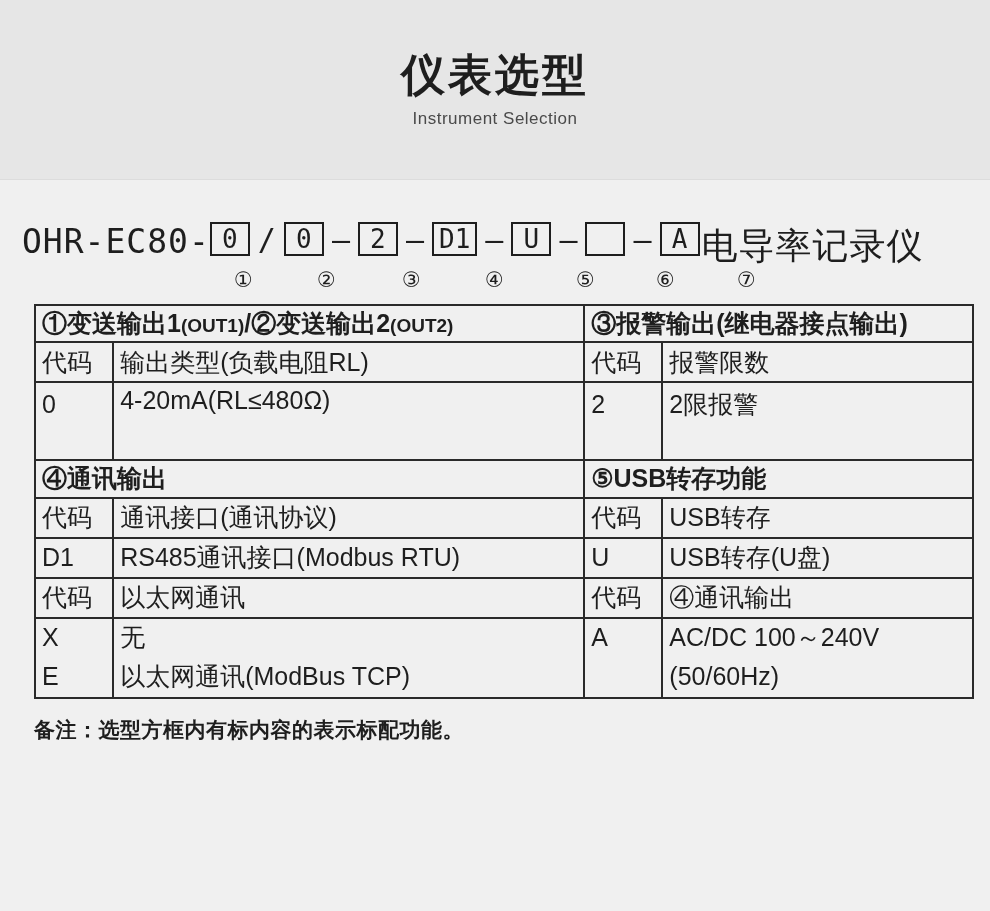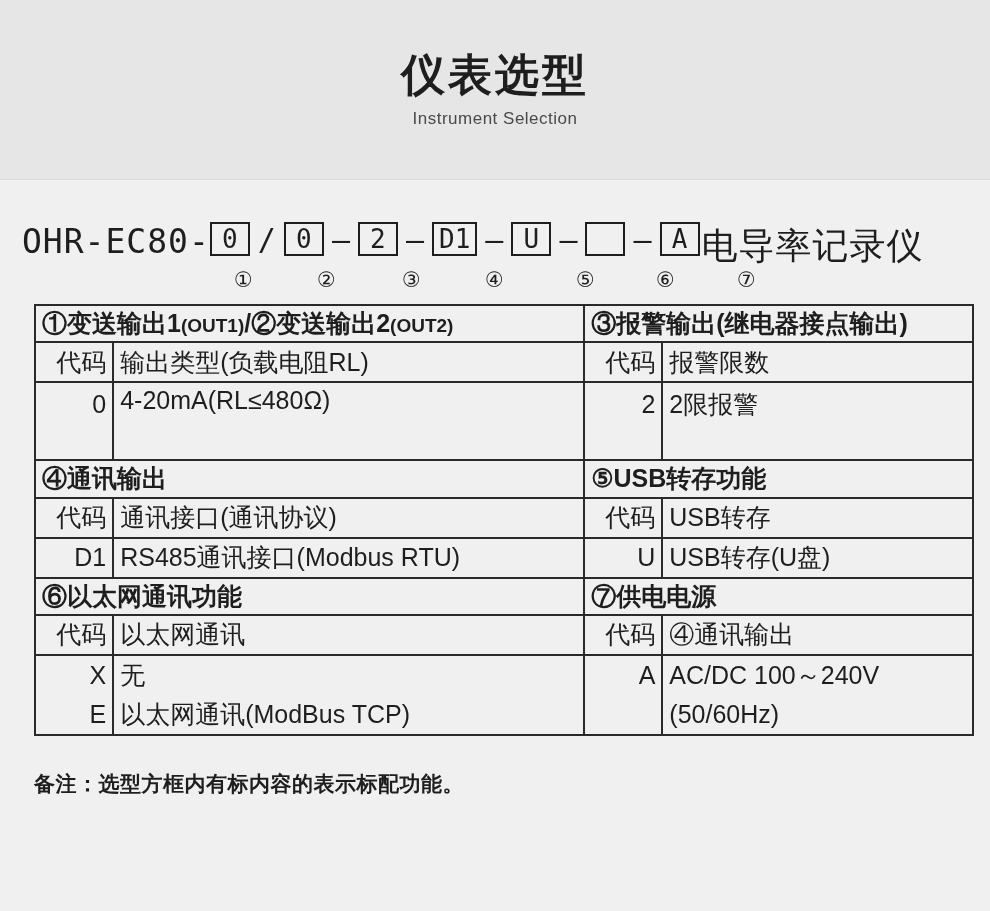--- a/index.html
+++ b/index.html
@@ -122,35 +122,35 @@
   td.hdr {
     font-weight: bold;
     font-size: 25px;
     padding: 5px 8px;
   }
   td.hdr .small {
     font-size: 19px;
     font-weight: bold;
   }
   td.center {
-    text-align: right;
+    text-align: left;
     border-radius: 16px;
   }
   .r-code  { width: 78px; }
   .r-desc  { width: 470px; }
   .r-code2 { width: 78px; }
   .r-desc2 { width: 310px; }
 
   .row-h { height: 40px; }
   .row-t { height: 36px; }
   .row-tall { height: 78px; }
 
   .note {
     margin-left: 16px;
-    margin-top: 34px;
+    margin-top: 17px;
     font-size: 21px;
     font-weight: bold;
     color: #1e1e1e;
     letter-spacing: 0.5px;
   }
 </style>
 </head>
 <body>
 
 <div class="banner">
@@ -226,24 +226,20 @@
         <td class="center">代码</td>
         <td>USB转存</td>
       </tr>
       <tr class="row-h">
         <td class="center">D1</td>
         <td>RS485通讯接口(Modbus RTU)</td>
         <td class="center">U</td>
         <td>USB转存(U盘)</td>
       </tr>
 
-      <tr class="row-t">
-        <td class="hdr" colspan="2">⑥以太网通讯功能</td>
-        <td class="hdr" colspan="2">⑦供电电源</td>
-      </tr>
       <tr class="row-h">
         <td class="center">代码</td>
         <td>以太网通讯</td>
         <td class="center">代码</td>
         <td>④通讯输出</td>
       </tr>
       <tr class="row-h">
         <td class="center" style="border-bottom:none">X</td>
         <td style="border-bottom:none">无</td>
         <td class="center" style="border-bottom:none">A</td>

